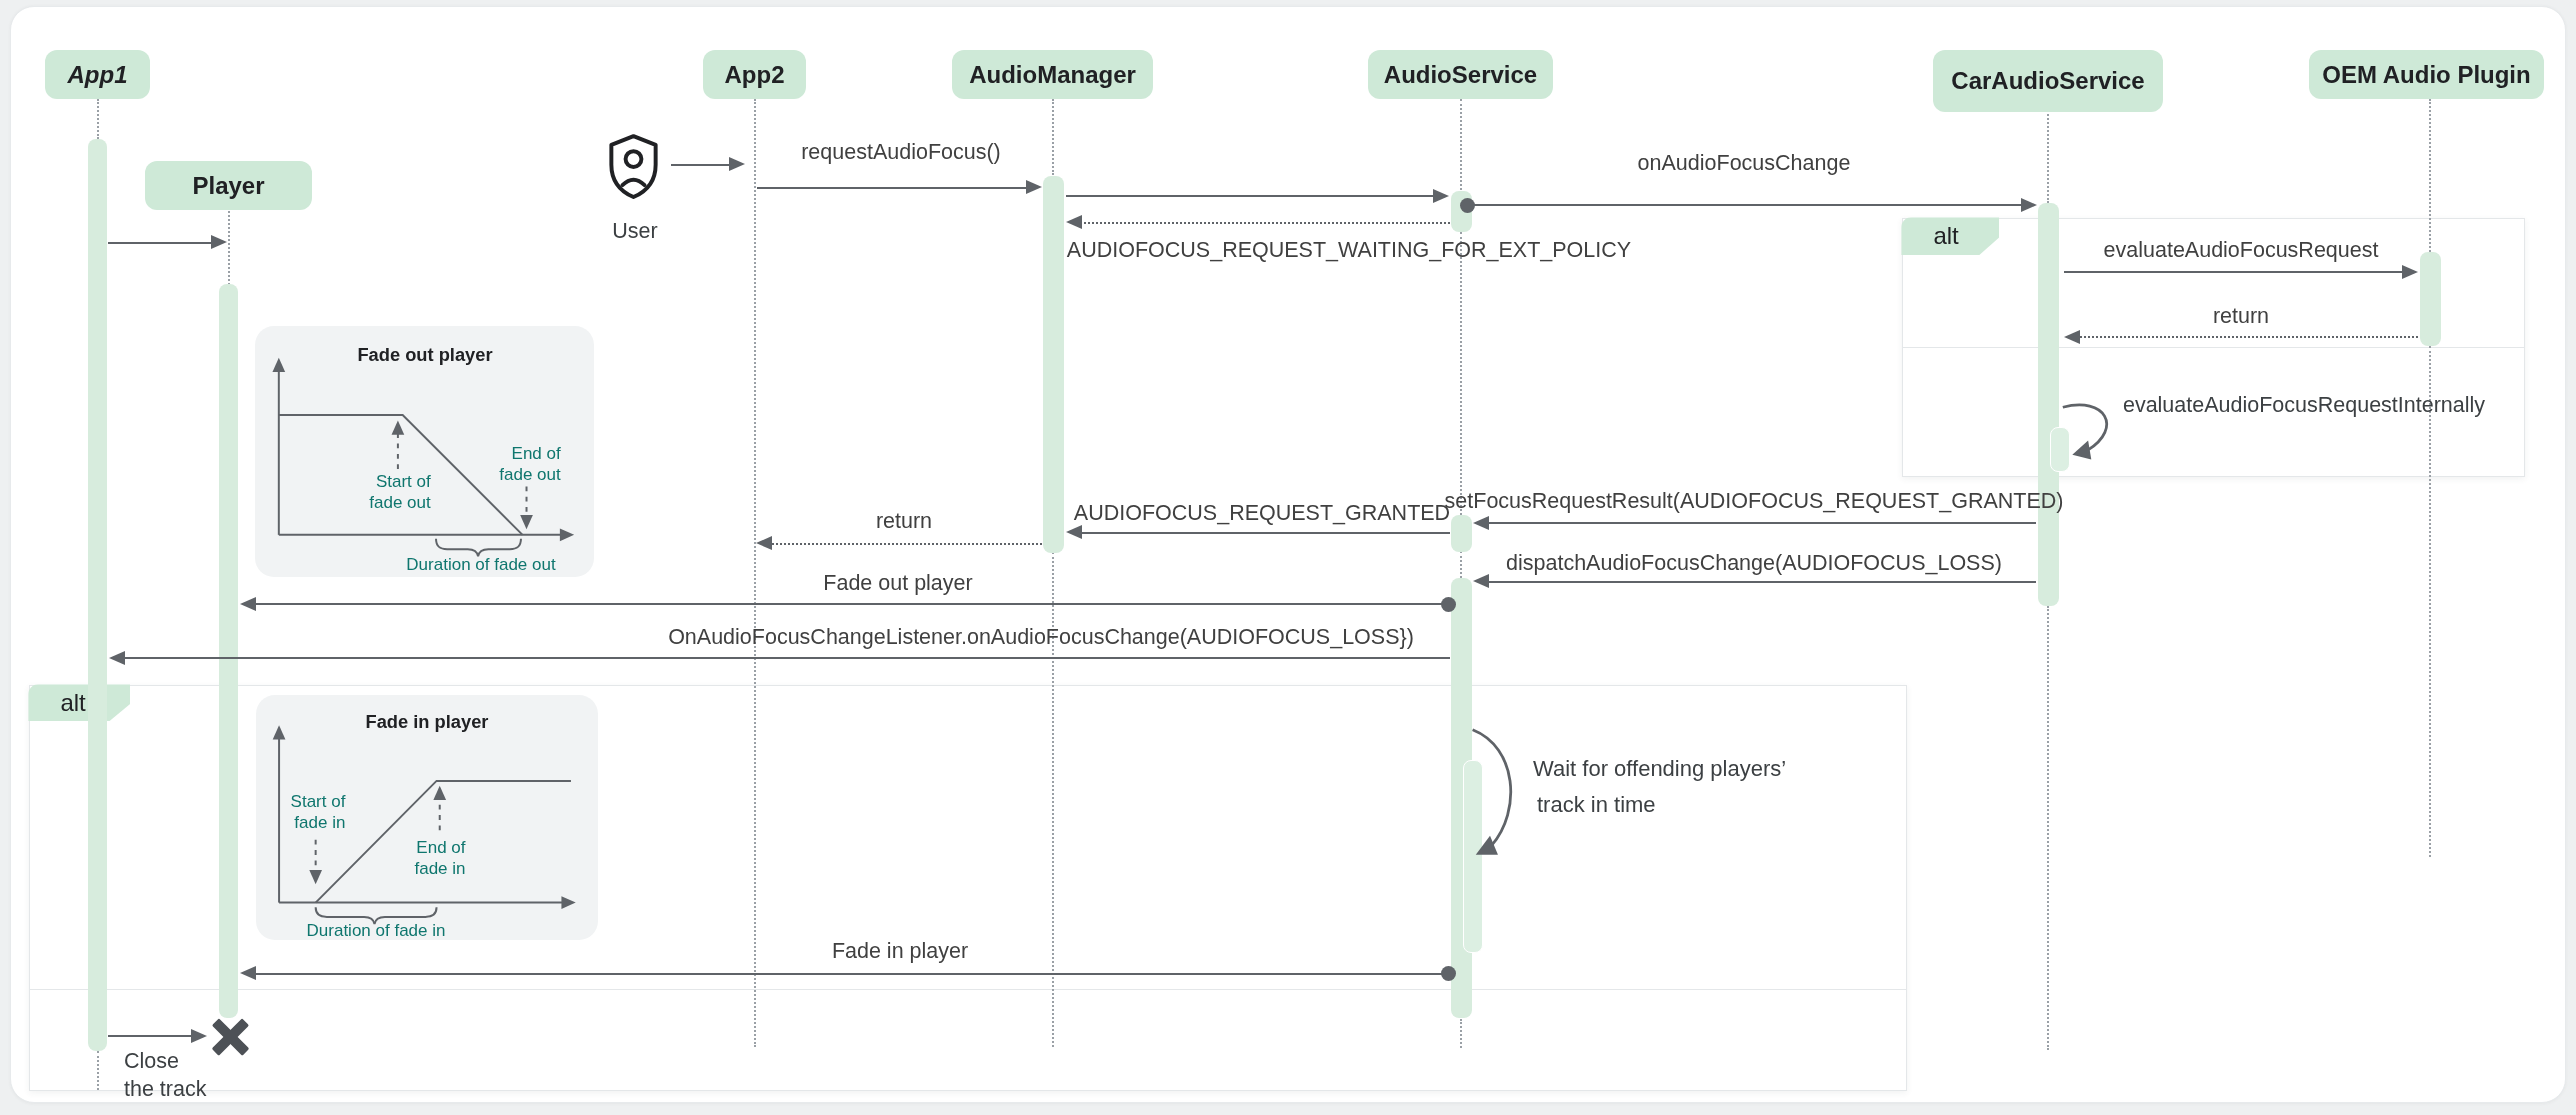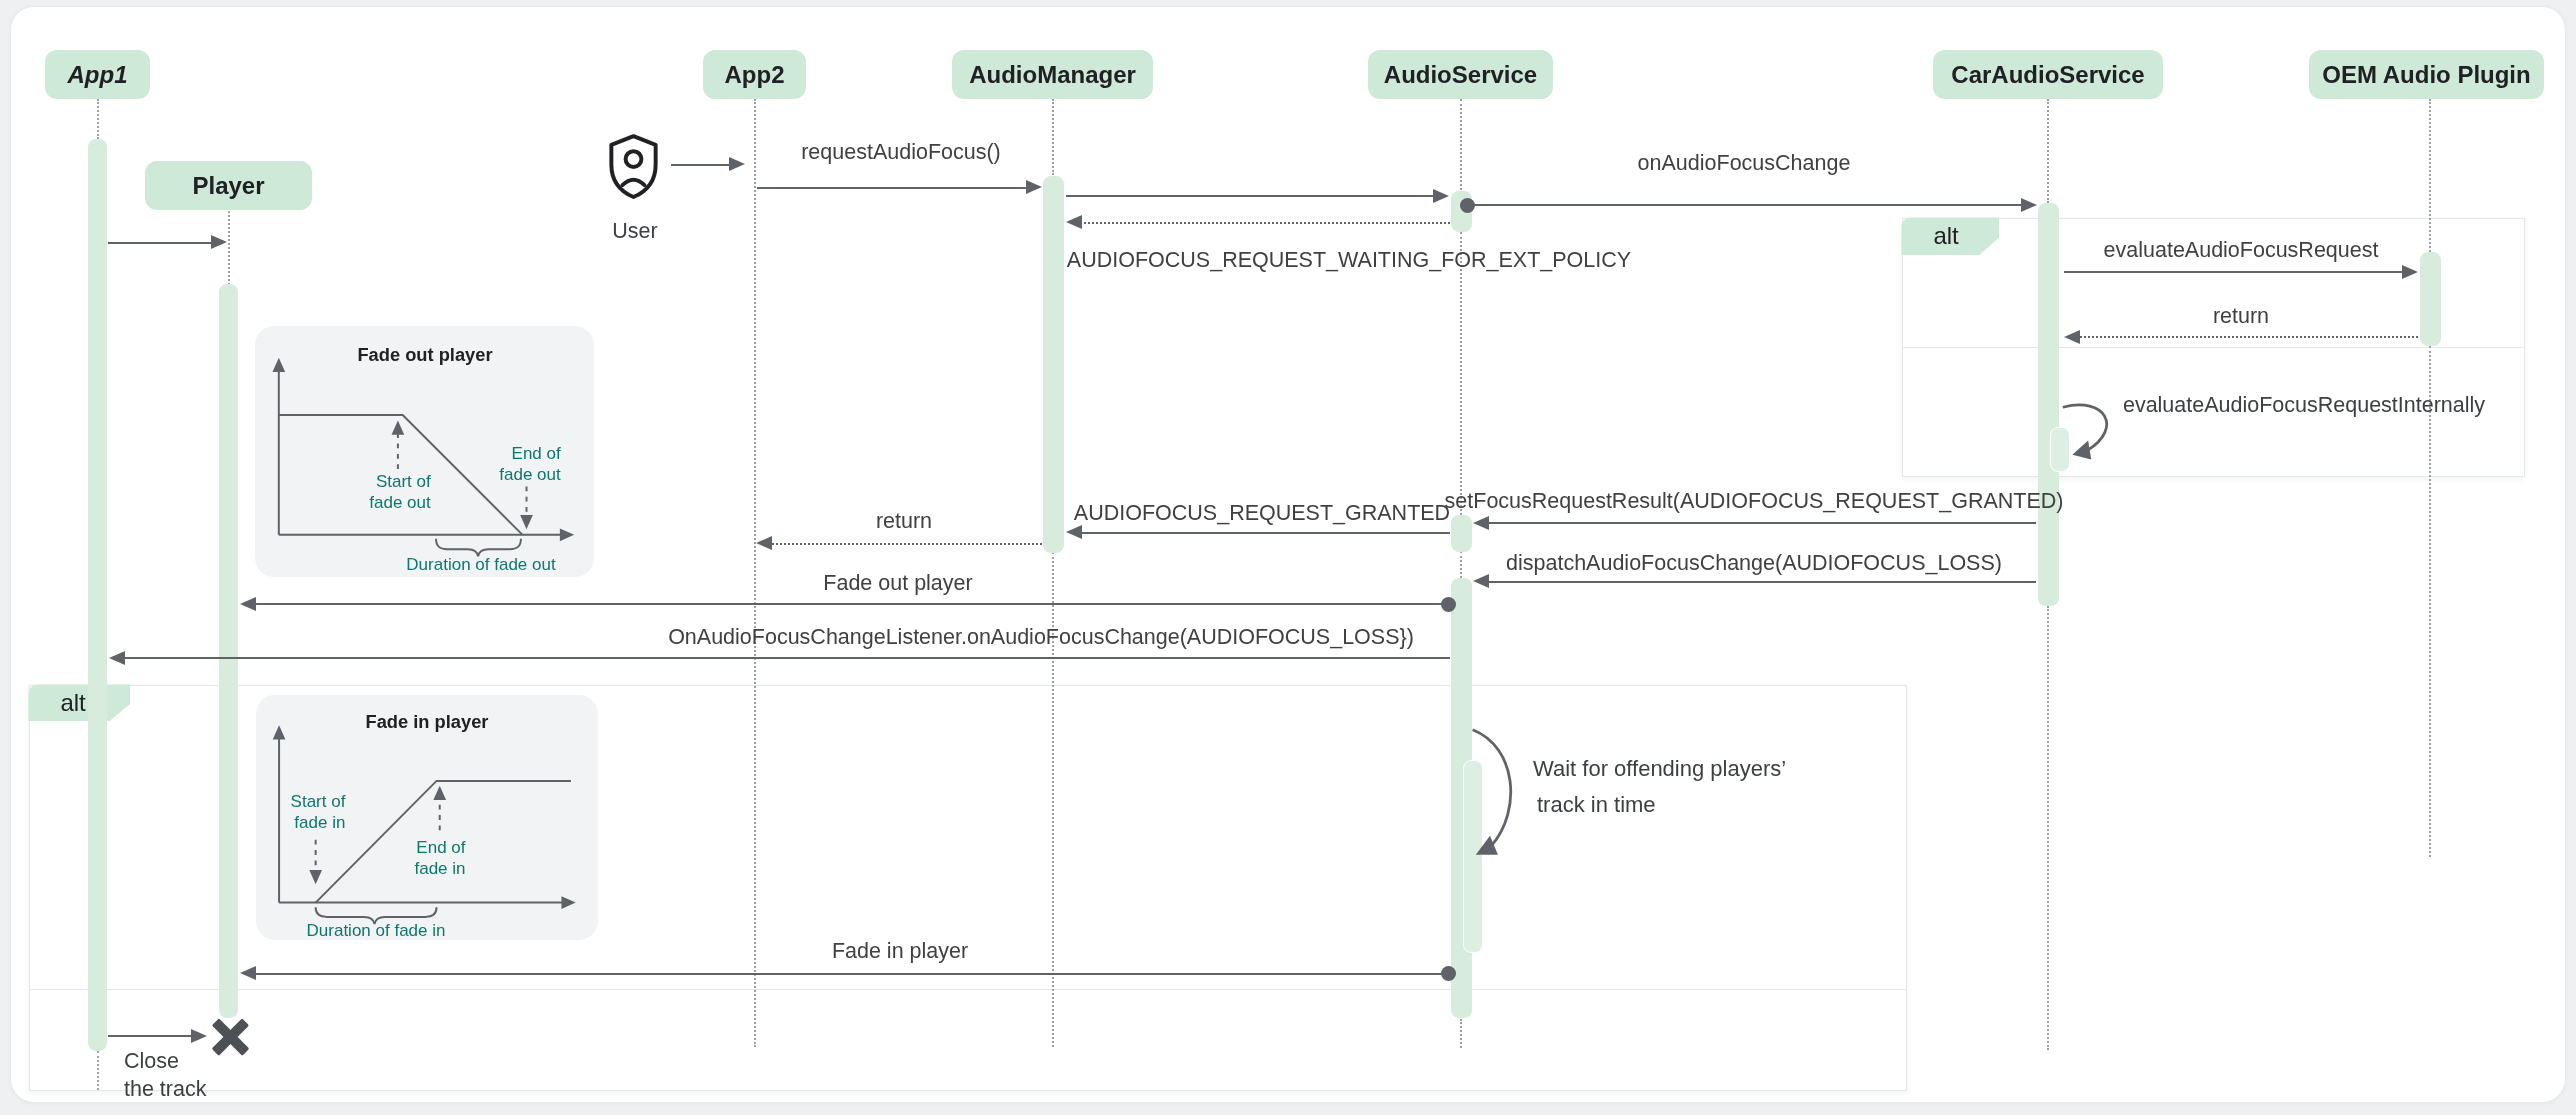--- a/index.html
+++ b/index.html
@@ -135,36 +135,36 @@
     <div class="act" style="left: 1451px; top: 578px; width: 20.7px; height: 440px;"></div>
     <div class="act nested" style="left: 1463px; top: 760px; width: 20px; height: 193px;"></div>
     <div class="act" style="left: 2038px; top: 203px; width: 20.7px; height: 403px;"></div>
     <div class="act nested" style="left: 2050px; top: 427px; width: 20px; height: 45px;"></div>
     <div class="act" style="left: 2420px; top: 252px; width: 20.7px; height: 94px;"></div>
     <div class="pbox" style="left: 45px; top: 50px; width: 105px; height: 49px; font-style: italic;">App1</div>
     <div class="pbox" style="left: 145px; top: 161px; width: 167px; height: 49px;">Player</div>
     <div class="pbox" style="left: 703px; top: 50px; width: 103px; height: 49px;">App2</div>
     <div class="pbox" style="left: 952px; top: 50px; width: 201px; height: 49px;">AudioManager</div>
     <div class="pbox" style="left: 1368px; top: 50px; width: 185px; height: 49px;">AudioService</div>
-    <div class="pbox" style="left: 1933px; top: 50px; width: 230px; height: 49px;">CarAudioService</div>
+    <div class="pbox" style="left: 1933px; top: 50px; width: 230px; height: 62px;">CarAudioService</div>
     <div class="pbox" style="left: 2309px; top: 50px; width: 235px; height: 49px;">OEM Audio Plugin</div>
     <div class="mline" style="left: 671px; width: 63px; top: 164px;"></div>
     <div class="head right" style="top: 157px; left: 729px;"></div>
     <div class="mline" style="left: 757px; width: 274px; top: 187px;"></div>
     <div class="head right" style="top: 180px; left: 1026px;"></div>
     <div class="mlabel" style="left: 901px; top: 140px;">requestAudioFocus()</div>
     <div class="mline" style="left: 1066px; width: 373px; top: 195px;"></div>
     <div class="head right" style="top: 189px; left: 1433px;"></div>
     <div class="mline" style="left: 1467px; width: 559px; top: 204px;"></div>
     <div class="head right" style="top: 198px; left: 2021px;"></div>
     <div class="mdot" style="left: 1460px; top: 198px;"></div>
     <div class="mlabel" style="left: 1744px; top: 151px;">onAudioFocusChange</div>
     <div class="mline dotted" style="left: 1077px; width: 373px; top: 222px;"></div>
     <div class="head left" style="top: 215px; left: 1066px;"></div>
-    <div class="mlabel" style="left: 1349px; top: 248px;">AUDIOFOCUS_REQUEST_WAITING_FOR_EXT_POLICY</div>
+    <div class="mlabel" style="left: 1349px; top: 238px;">AUDIOFOCUS_REQUEST_WAITING_FOR_EXT_POLICY</div>
     <div class="mline" style="left: 108px; width: 108px; top: 242px;"></div>
     <div class="head right" style="top: 235px; left: 211px;"></div>
     <div class="mline" style="left: 2064px; width: 344px; top: 271px;"></div>
     <div class="head right" style="top: 265px; left: 2402px;"></div>
     <div class="mlabel" style="left: 2241px; top: 238px;">evaluateAudioFocusRequest</div>
     <div class="mline dotted" style="left: 2075px; width: 343px; top: 336px;"></div>
     <div class="head left" style="top: 330px; left: 2064px;"></div>
     <div class="mlabel" style="left: 2241px; top: 304px;">return</div>
     <div class="mline" style="left: 1484px; width: 552px; top: 522px;"></div>
     <div class="head left" style="top: 516px; left: 1473px;"></div>

